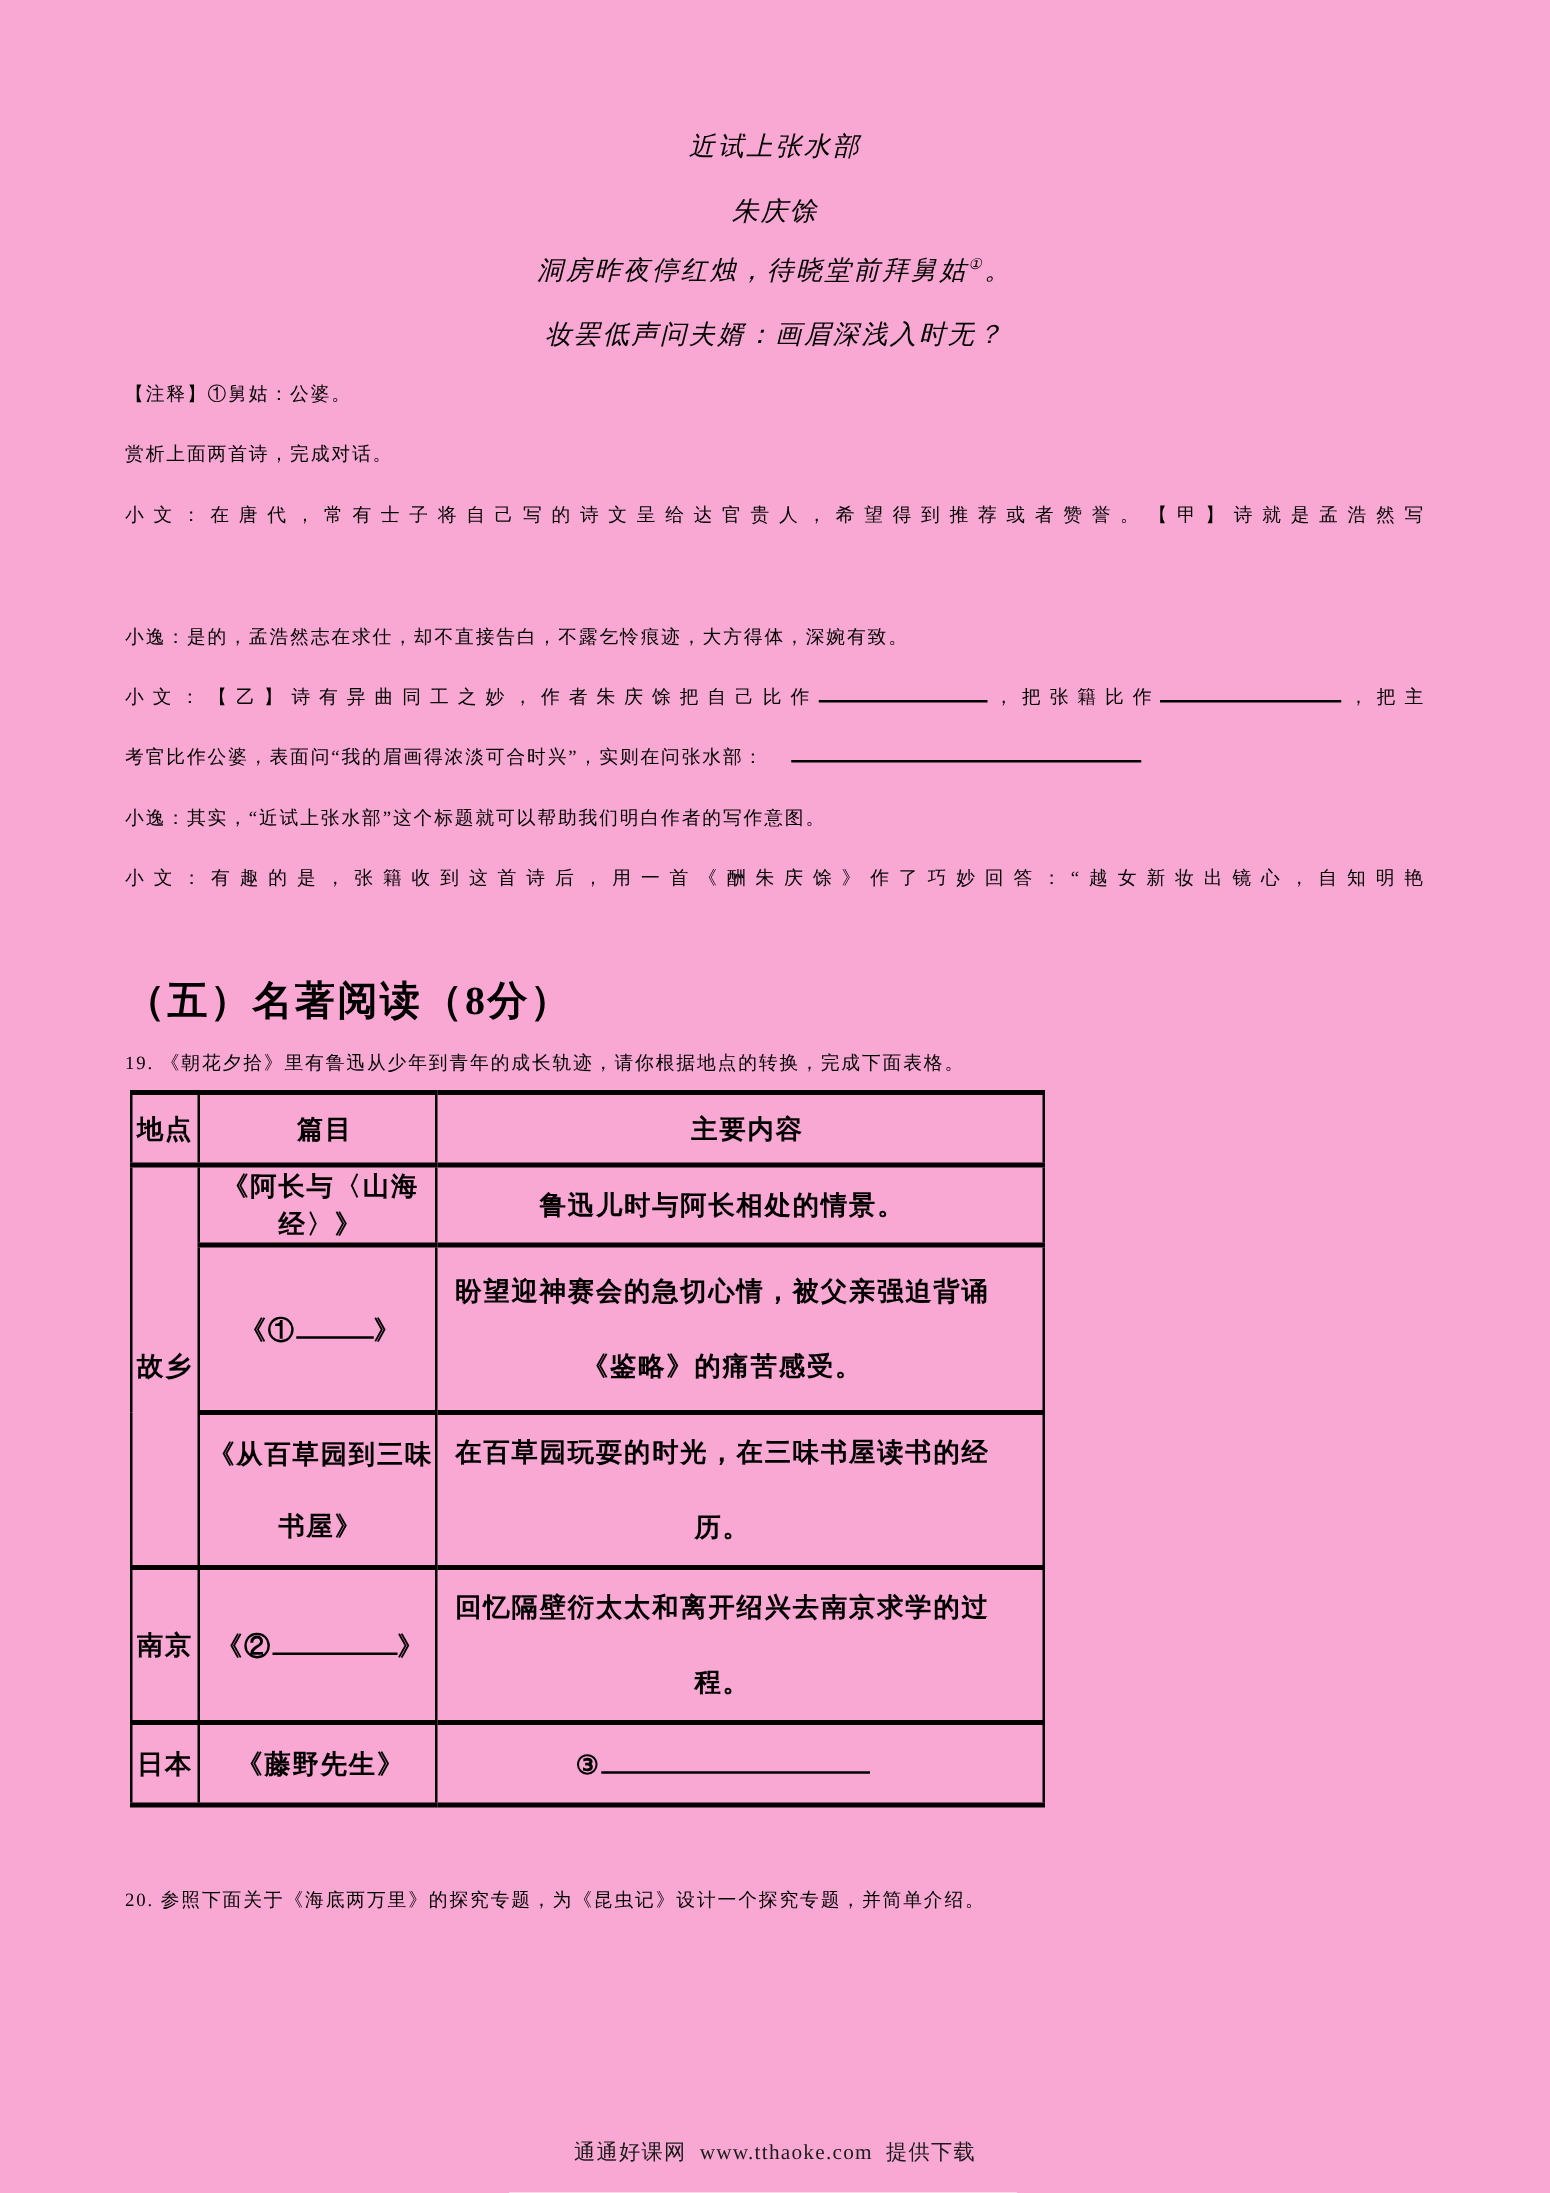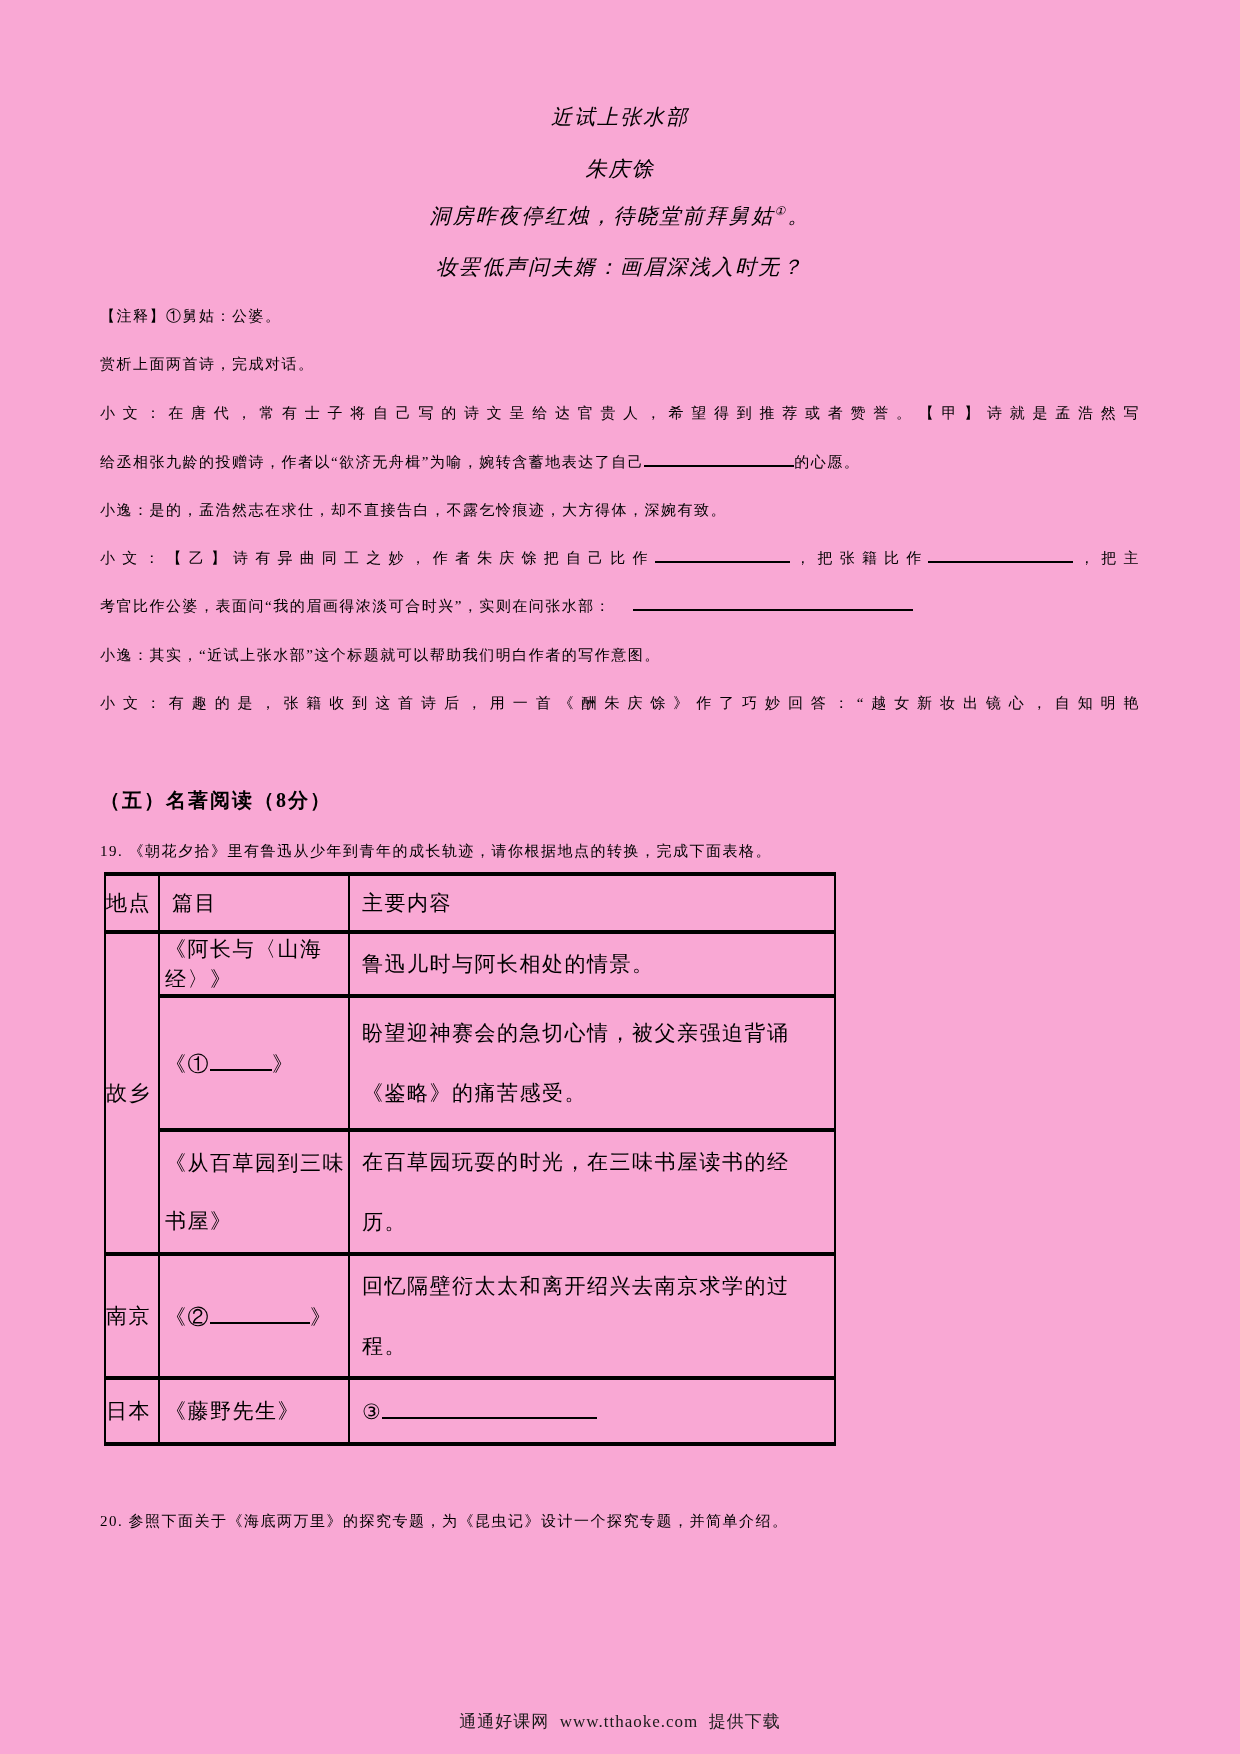--- a/index.html
+++ b/index.html
@@ -13,29 +13,29 @@
     font-size:15px;line-height:30px;letter-spacing:1.5px;
   }
   .center{left:0;width:1240px;text-align:center;}
   .poem{font-style:italic;font-size:21px;letter-spacing:2px;}
   .fill{text-align:justify;text-align-last:justify;}
   sup.noteref{font-size:12px;vertical-align:super;line-height:0;}
   .bl{
     display:inline-block;border-bottom:2px solid #000;height:1.05em;
     vertical-align:baseline;
   }
-  .heading{font-weight:bold;font-size:20px;line-height:32px;letter-spacing:2px;}
+  .heading{font-weight:bold;font-size:32px;line-height:32px;letter-spacing:2px;}
   table.booktbl{
     position:absolute;top:872px;left:104px;width:732px;
     border-collapse:collapse;table-layout:fixed;
     font-size:21px;letter-spacing:1.5px;
   }
   table.booktbl td,table.booktbl th{
     border:2px solid #000;border-top-width:4px;border-bottom-width:4px;
-    font-weight:normal;text-align:left;vertical-align:middle;
+    font-weight:bold;text-align:center;vertical-align:middle;
     padding:0;overflow:hidden;
   }
   .c1{text-align:center;}
   .c2{padding-left:5px !important;line-height:58px;}
   .c3{padding-left:12px !important;padding-right:40px !important;line-height:60px;}
   .single{line-height:30px !important;}
   .hcell{line-height:30px !important;}
   .hc1{text-align:center;}
   .hc2{padding-left:12px !important;}
   .hc3{padding-left:12px !important;}
@@ -53,21 +53,20 @@
   <div class="line center poem" style="top:102px">近试上张水部</div>
   <div class="line center poem" style="top:201px"><span>洞房昨夜停红烛，待晓堂前拜舅姑</span><sup class="noteref">①</sup><span>。</span></div>
   <div class="line center poem" style="top:154px">朱庆馀</div>
   <div class="line center poem" style="top:252px">妆罢低声问夫婿：画眉深浅入时无？</div>
 
   <div class="line" style="top:301px">【注释】①舅姑：公婆。</div>
   <div class="line" style="top:349px">赏析上面两首诗，完成对话。</div>
 
   <div class="line fill" style="top:398px">小文：在唐代，常有士子将自己写的诗文呈给达官贵人，希望得到推荐或者赞誉。【甲】诗就是孟浩然写</div>
 
-  <div class="line" style="top:447px"><span>给丞相张九龄的投赠诗，作者以“欲济无舟楫”为喻，婉转含蓄地表达了自己</span><span class="bl" style="width:150px"></span><span>的心愿。</span></div>
 
   <div class="line" style="top:495px">小逸：是的，孟浩然志在求仕，却不直接告白，不露乞怜痕迹，大方得体，深婉有致。</div>
 
   <div class="line fill" style="top:543px"><span>小文：【乙】诗有异曲同工之妙，作者朱庆馀把自己比作</span><span class="bl" style="width:135px"></span><span>，把张籍比作</span><span class="bl" style="width:145px"></span><span>，把主</span></div>
 
   <div class="line" style="top:591px"><span>考官比作公婆，表面问“我的眉画得浓淡可合时兴”，实则在问张水部：</span><span class="bl" style="width:280px;margin-left:22px"></span></div>
 
   <div class="line" style="top:640px">小逸：其实，“近试上张水部”这个标题就可以帮助我们明白作者的写作意图。</div>
   <div class="line fill" style="top:688px">小文：有趣的是，张籍收到这首诗后，用一首《酬朱庆馀》作了巧妙回答：“越女新妆出镜心，自知明艳</div>
 

